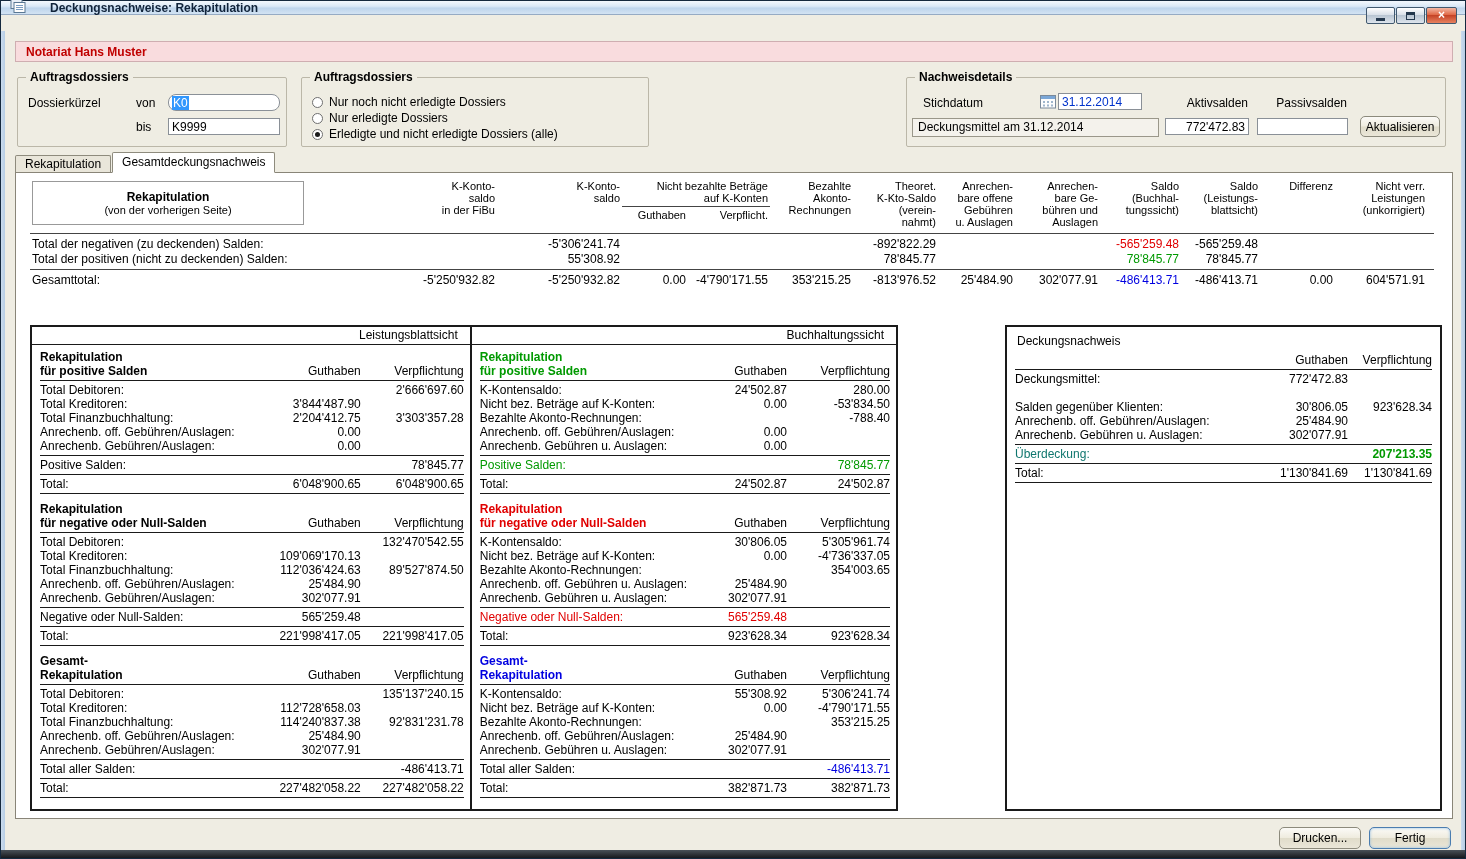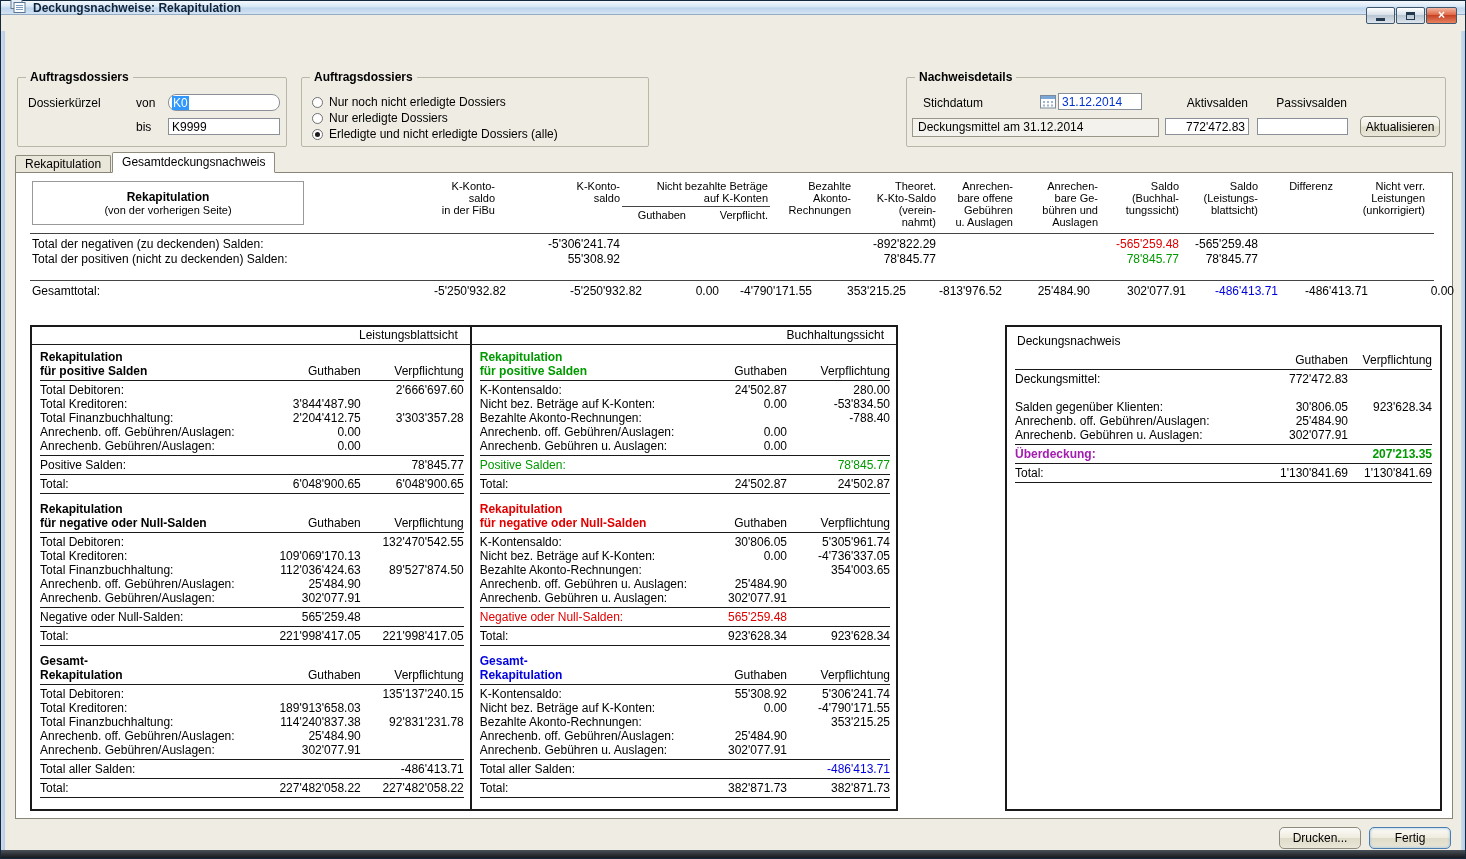--- a/index.html
+++ b/index.html
@@ -2,21 +2,21 @@
 <html><head>
 <meta charset="utf-8">
 <style>
   * { box-sizing: border-box; margin: 0; padding: 0; }
   html, body { width: 1466px; height: 859px; overflow: hidden; }
   body { font-family: "Liberation Sans", "DejaVu Sans", sans-serif; font-size: 12px; color: #000; background: #555; }
 
   .window { position: absolute; inset: 0; border: 1px solid #15293e; background: #EFEDE3; }
   .titlebar { position: absolute; left: 0; top: 0; right: 0; height: 14px;
     background: linear-gradient(180deg, #f3f8fd 0%, #dbe9f7 40%, #bed5ec 55%, #d3e3f3 100%);
-    border-bottom: 1px solid #96abc4; display: flex; align-items: center; padding-left: 8px; }
+    border-bottom: 1px solid #96abc4; display: flex; align-items: center; padding-left: 8px; gap: 17px; }
   .title { font-weight: bold; color: #10233a; margin-left: 6px; }
   .winbtns { position: absolute; right: 8px; top: 6px; display: flex; gap: 1px; }
   .wb { width: 29px; height: 17px; border: 1px solid #41596f; border-radius: 2px; display: flex;
     align-items: center; justify-content: center;
     background: linear-gradient(#ffffff, #d5dde6 50%, #b9c6d3 50%, #dde4ec); cursor: default; }
   .wb.close { width: 31px; color: #fff; font-weight: bold; font-size: 12px; line-height: 15px;
     background: linear-gradient(#f3b8a4, #e06947 45%, #c54427 50%, #e8825f); }
   .glyph-min { width: 9px; height: 3px; background: #23384d; margin-top: 7px; }
   .glyph-max { width: 9px; height: 8px; border: 1px solid #23384d; border-top-width: 3px; }
   .side { position: absolute; top: 30px; bottom: 8px; width: 4px; background: linear-gradient(90deg, #cbdcee, #b6cde5); }
@@ -75,21 +75,21 @@
   .tt-group { font-size: 11px; line-height: 12px; padding-top: 1px; }
   .tg-lines { text-align: right; padding: 0 2px 2px 0; border-bottom: 1px solid #444; }
   .tg-sub { display: flex; margin-top: 2px; }
   .tg-s1 { width: 66px; text-align: right; padding-right: 2px; }
   .tg-s2 { width: 82px; text-align: right; padding-right: 2px; }
   .tt-rows { padding-top: 3px; }
   .tt-row { display: grid; line-height: 15px; }
   .tt-lab { padding-left: 2px; white-space: nowrap; }
   .tt-v { text-align: right; padding-right: 2px; white-space: nowrap; }
   .tt-v.ctr { text-align: center; padding-right: 0; }
-  .tt-row.la { border-top: 1px solid #444; padding-top: 3px; margin-top: 13px; gap: 11px; }
+  .tt-row.la { border-top: 1px solid #444; padding-top: 3px; margin-top: 2px; }
   .tt-row.lb { border-bottom: 1px solid #444; padding-bottom: 3px; }
 
   .views-box { position: absolute; left: 14px; top: 152px; width: 868px; height: 486px; border: 2px solid #1a1a1a; display: flex; background: #fff; }
   .vhalf { height: 100%; }
   .vhalf.first { width: 462px; border-right: 2px solid #1a1a1a; }
   .vhalf.second { flex: 1; }
   .vtitle { height: 18px; line-height: 17px; border-bottom: 1px solid #1a1a1a; text-align: right; padding-right: 12px; }
   .vbody { padding: 5px 6px 0 8px; }
   .psec { margin-bottom: 8px; }
   .ph1 { font-weight: bold; height: 14px; line-height: 14px; }
@@ -125,20 +125,23 @@
         </div>
       <div class="wb close">×</div>
     </div>
   </div>
   <div class="side l"></div>
   <div class="side r"></div>
   <div class="bottomstrip"></div>
 
   <div class="client">
 
+    <div class="banner">
+      <span>Notariat Hans Muster</span>
+    </div>
 
     <div class="groupbox g1">
       <div class="gtitle">Auftragsdossiers</div>
       <div class="lbl" style="left:10px;top:18px;">Dossierkürzel</div>
       <div class="lbl" style="left:118px;top:18px;">von</div>
       <div class="inputbox" style="left:150px;top:16px;width:112px;border-radius:8px;"><span class="sel">K0</span></div>
       <div class="lbl" style="left:118px;top:42px;">bis</div>
       <div class="inputbox" style="left:150px;top:40px;width:112px;"><span>K9999</span></div>
     </div>
 
@@ -415,21 +418,21 @@
                   <div class="pnum">Verpflichtung</div>
                 </div>
                 <div class="phr"></div>
                 <div class="prow">
                   <div class="plab">Total Debitoren:</div>
                   <div class="pnum"></div>
                   <div class="pnum">135'137'240.15</div>
                 </div>
                 <div class="prow">
                   <div class="plab">Total Kreditoren:</div>
-                  <div class="pnum">189'913'658.03</div>
+                  <div class="pnum">112'728'658.03</div>
                   <div class="pnum"></div>
                 </div>
                 <div class="prow">
                   <div class="plab">Total Finanzbuchhaltung:</div>
                   <div class="pnum">114'240'837.38</div>
                   <div class="pnum">92'831'231.78</div>
                 </div>
                 <div class="prow">
                   <div class="plab">Anrechenb. off. Gebühren/Auslagen:</div>
                   <div class="pnum">25'484.90</div>
@@ -633,21 +636,21 @@
               <div class="pnum">25'484.90</div>
               <div class="pnum"></div>
             </div>
             <div class="prow">
               <div class="plab">Anrechenb. Gebühren u. Auslagen:</div>
               <div class="pnum">302'077.91</div>
               <div class="pnum"></div>
             </div>
             <div class="phr"></div>
             <div class="prow">
-              <div class="plab" style="color: #a21caf; font-weight: bold;">Überdeckung:</div>
+              <div class="plab" style="color: #0f766e; font-weight: normal;">Überdeckung:</div>
               <div class="pnum" style="color: rgb(0, 153, 0); font-weight: bold;"></div>
               <div class="pnum" style="color: rgb(0, 153, 0); font-weight: bold;">207'213.35</div>
             </div>
             <div class="phr"></div>
             <div class="prow">
               <div class="plab">Total:</div>
               <div class="pnum">1'130'841.69</div>
               <div class="pnum">1'130'841.69</div>
             </div>
             <div class="phr"></div>

